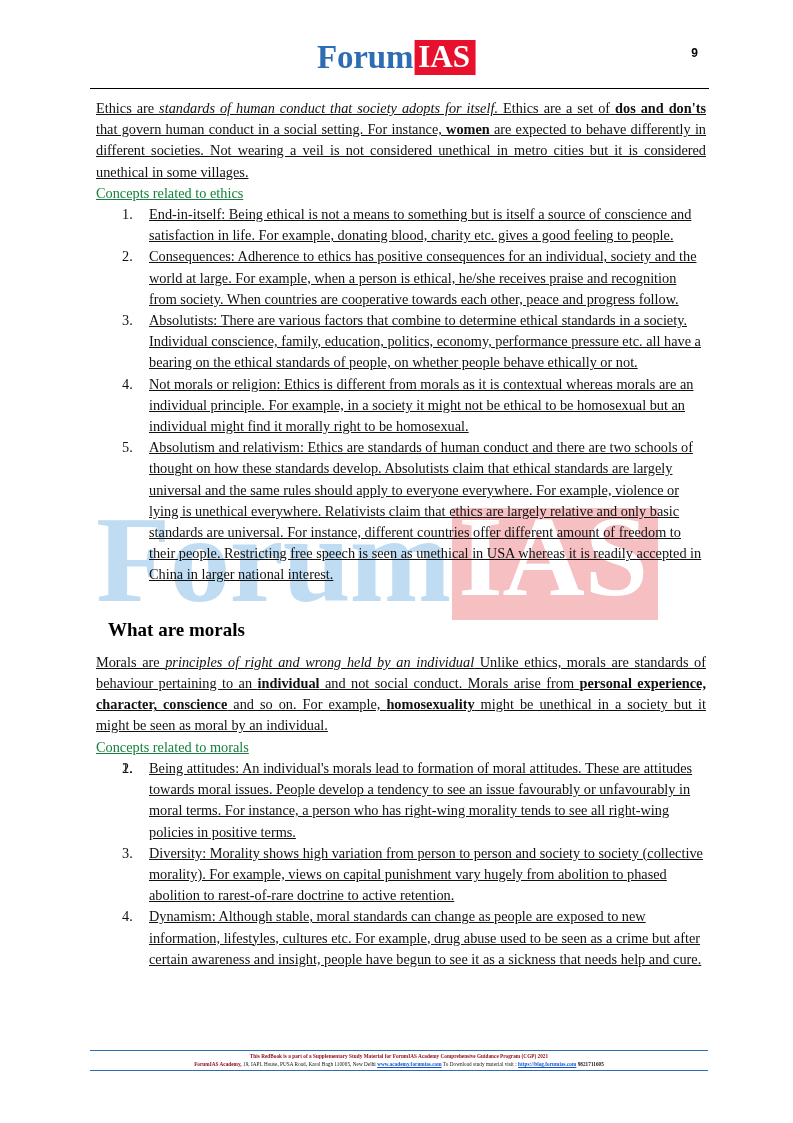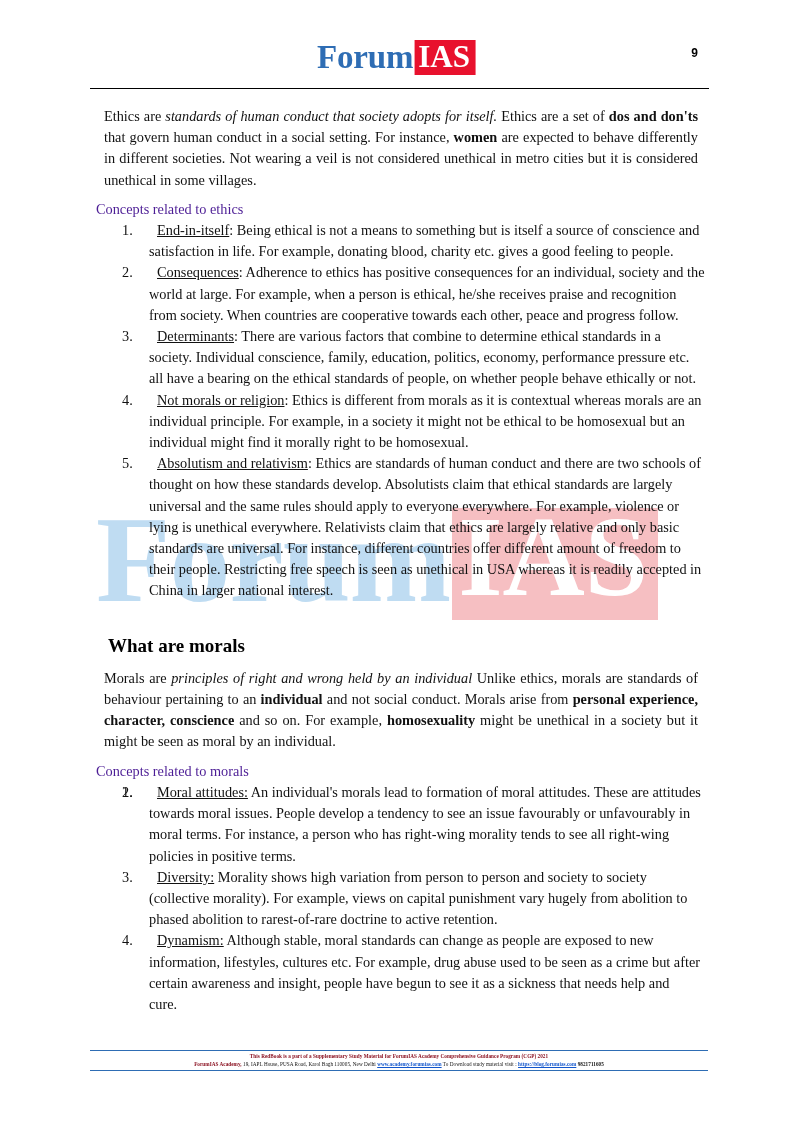--- a/index.html
+++ b/index.html
@@ -112,36 +112,38 @@
 
   
   .content {
     position: absolute;
     left: 96px;
     top: 98px;
     width: 610px;
     z-index: 2;
   }
   p.body-text, .list-text {
-    margin: 8px;
+    margin: 0;
     font-size: 14.3px;
     line-height: 21.2px;
     text-align: justify;
     text-justify: inter-word;
     color: #111;
+    text-decoration: underline;
   }
   .ital { font-style: italic; }
   .bold { font-weight: bold; }
   .uline { text-decoration: underline; }
 
   .sub-head {
     margin: 0;
     font-size: 14.3px;
     line-height: 21.2px;
-    color: #4c1d95;
+    text-decoration: underline;
+    color: #15803d;
   }
   .section-head {
     margin: 12px;
     font-size: 19px;
     line-height: 21.2px;
     font-weight: bold;
     color: #000;
   }
   .spacer-lg { height: 21px; }
 
@@ -246,21 +248,21 @@
       <li>
         <span class="num">1.</span>
         <span class="list-text"><span class="uline">End-in-itself</span><span>: Being ethical is not a means to something but is itself a source of conscience and satisfaction in life. For example, donating blood, charity etc. gives a good feeling to people.</span></span>
       </li>
       <li>
         <span class="num">2.</span>
         <span class="list-text"><span class="uline">Consequences</span><span>: Adherence to ethics has positive consequences for an individual, society and the world at large. For example, when a person is ethical, he/she receives praise and recognition from society. When countries are cooperative towards each other, peace and progress follow.</span></span>
       </li>
       <li>
         <span class="num">3.</span>
-        <span class="list-text"><span class="uline">Determinants</span><span>: There are various factors that combine to determine ethical standards in a society. Individual conscience, family, education, politics, economy, performance pressure etc. all have a bearing on the ethical standards of people, on whether people behave ethically or not.</span></span>
+        <span class="list-text"><span class="uline">Absolutists</span><span>: There are various factors that combine to determine ethical standards in a society. Individual conscience, family, education, politics, economy, performance pressure etc. all have a bearing on the ethical standards of people, on whether people behave ethically or not.</span></span>
       </li>
       <li>
         <span class="num">4.</span>
         <span class="list-text"><span class="uline">Not morals or religion</span><span>: Ethics is different from morals as it is contextual whereas morals are an individual principle. For example, in a society it might not be ethical to be homosexual but an individual might find it morally right to be homosexual.</span></span>
       </li>
       <li>
         <span class="num">5.</span>
         <span class="list-text"><span class="uline">Absolutism and relativism</span><span>: Ethics are standards of human conduct and there are two schools of thought on how these standards develop. Absolutists claim that ethical standards are largely universal and the same rules should apply to everyone everywhere. For example, violence or lying is unethical everywhere. Relativists claim that ethics are largely relative and only basic standards are universal. For instance, different countries offer different amount of freedom to their people. Restricting free speech is seen as unethical in USA whereas it is readily accepted in China in larger national interest.</span></span>
       </li>
     </ol>
@@ -272,21 +274,21 @@
     <p class="body-text"><span>Morals are </span><span class="ital">principles of right and wrong held by an individual</span><span> Unlike ethics, morals are standards of behaviour pertaining to an </span><span class="bold">individual</span><span> and not social conduct. Morals arise from </span><span class="bold">personal experience, character, conscience</span><span> and so on. For example, </span><span class="bold">homosexuality</span><span> might be unethical in a society but it might be seen as moral by an individual.</span></p>
 
     <p class="sub-head">Concepts related to morals</p>
 
     <ol class="numbered">
       <li>
         <span class="num">1.</span>
       </li>
       <li>
         <span class="num">2.</span>
-        <span class="list-text"><span class="uline">Moral attitudes:</span><span> An individual's morals lead to formation of moral attitudes. These are attitudes towards moral issues. People develop a tendency to see an issue favourably or unfavourably in moral terms. For instance, a person who has right-wing morality tends to see all right-wing policies in positive terms.</span></span>
+        <span class="list-text"><span class="uline">Being attitudes:</span><span> An individual's morals lead to formation of moral attitudes. These are attitudes towards moral issues. People develop a tendency to see an issue favourably or unfavourably in moral terms. For instance, a person who has right-wing morality tends to see all right-wing policies in positive terms.</span></span>
       </li>
       <li>
         <span class="num">3.</span>
         <span class="list-text"><span class="uline">Diversity:</span><span> Morality shows high variation from person to person and society to society (collective morality). For example, views on capital punishment vary hugely from abolition to phased abolition to rarest-of-rare doctrine to active retention.</span></span>
       </li>
       <li>
         <span class="num">4.</span>
         <span class="list-text"><span class="uline">Dynamism:</span><span> Although stable, moral standards can change as people are exposed to new information, lifestyles, cultures etc. For example, drug abuse used to be seen as a crime but after certain awareness and insight, people have begun to see it as a sickness that needs help and cure.</span></span>
       </li>
     </ol>

